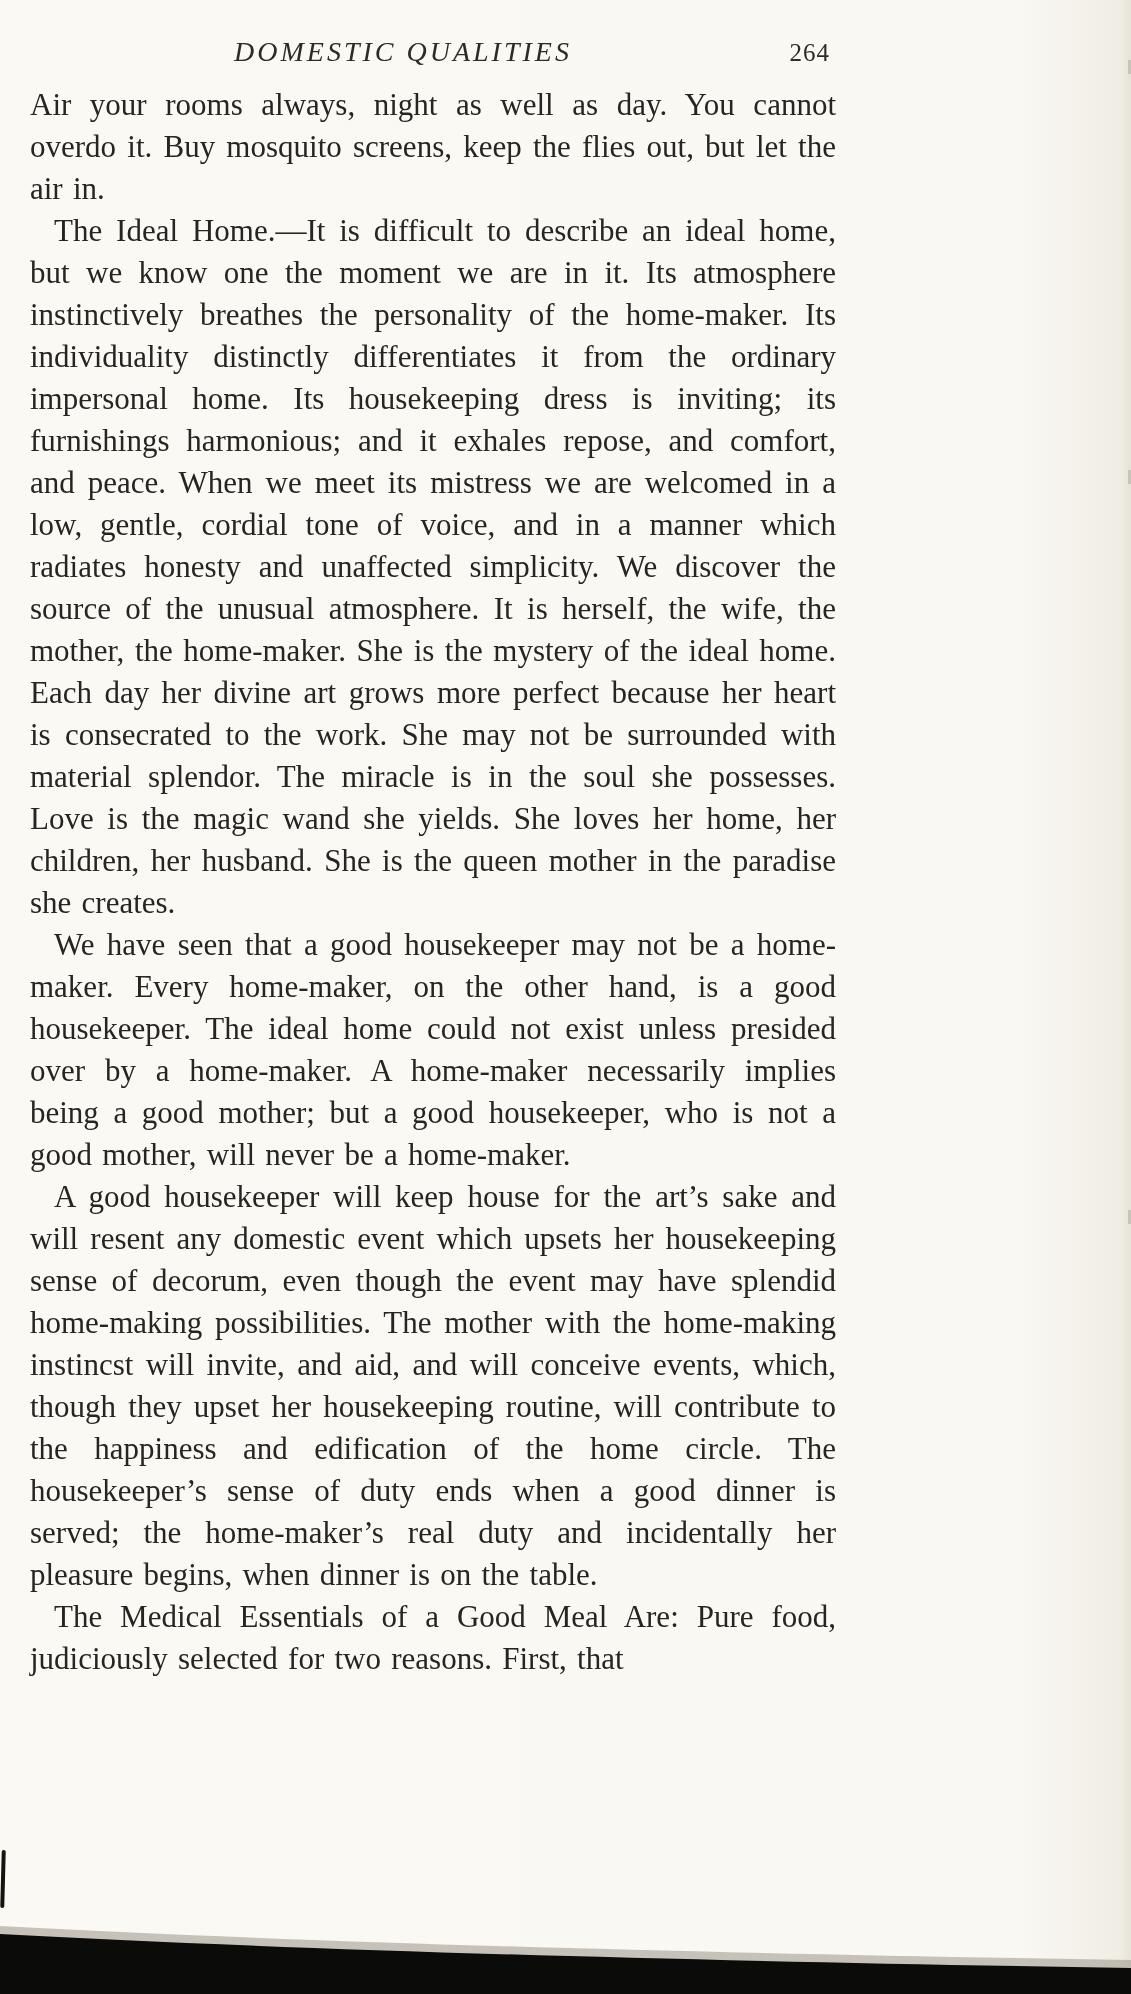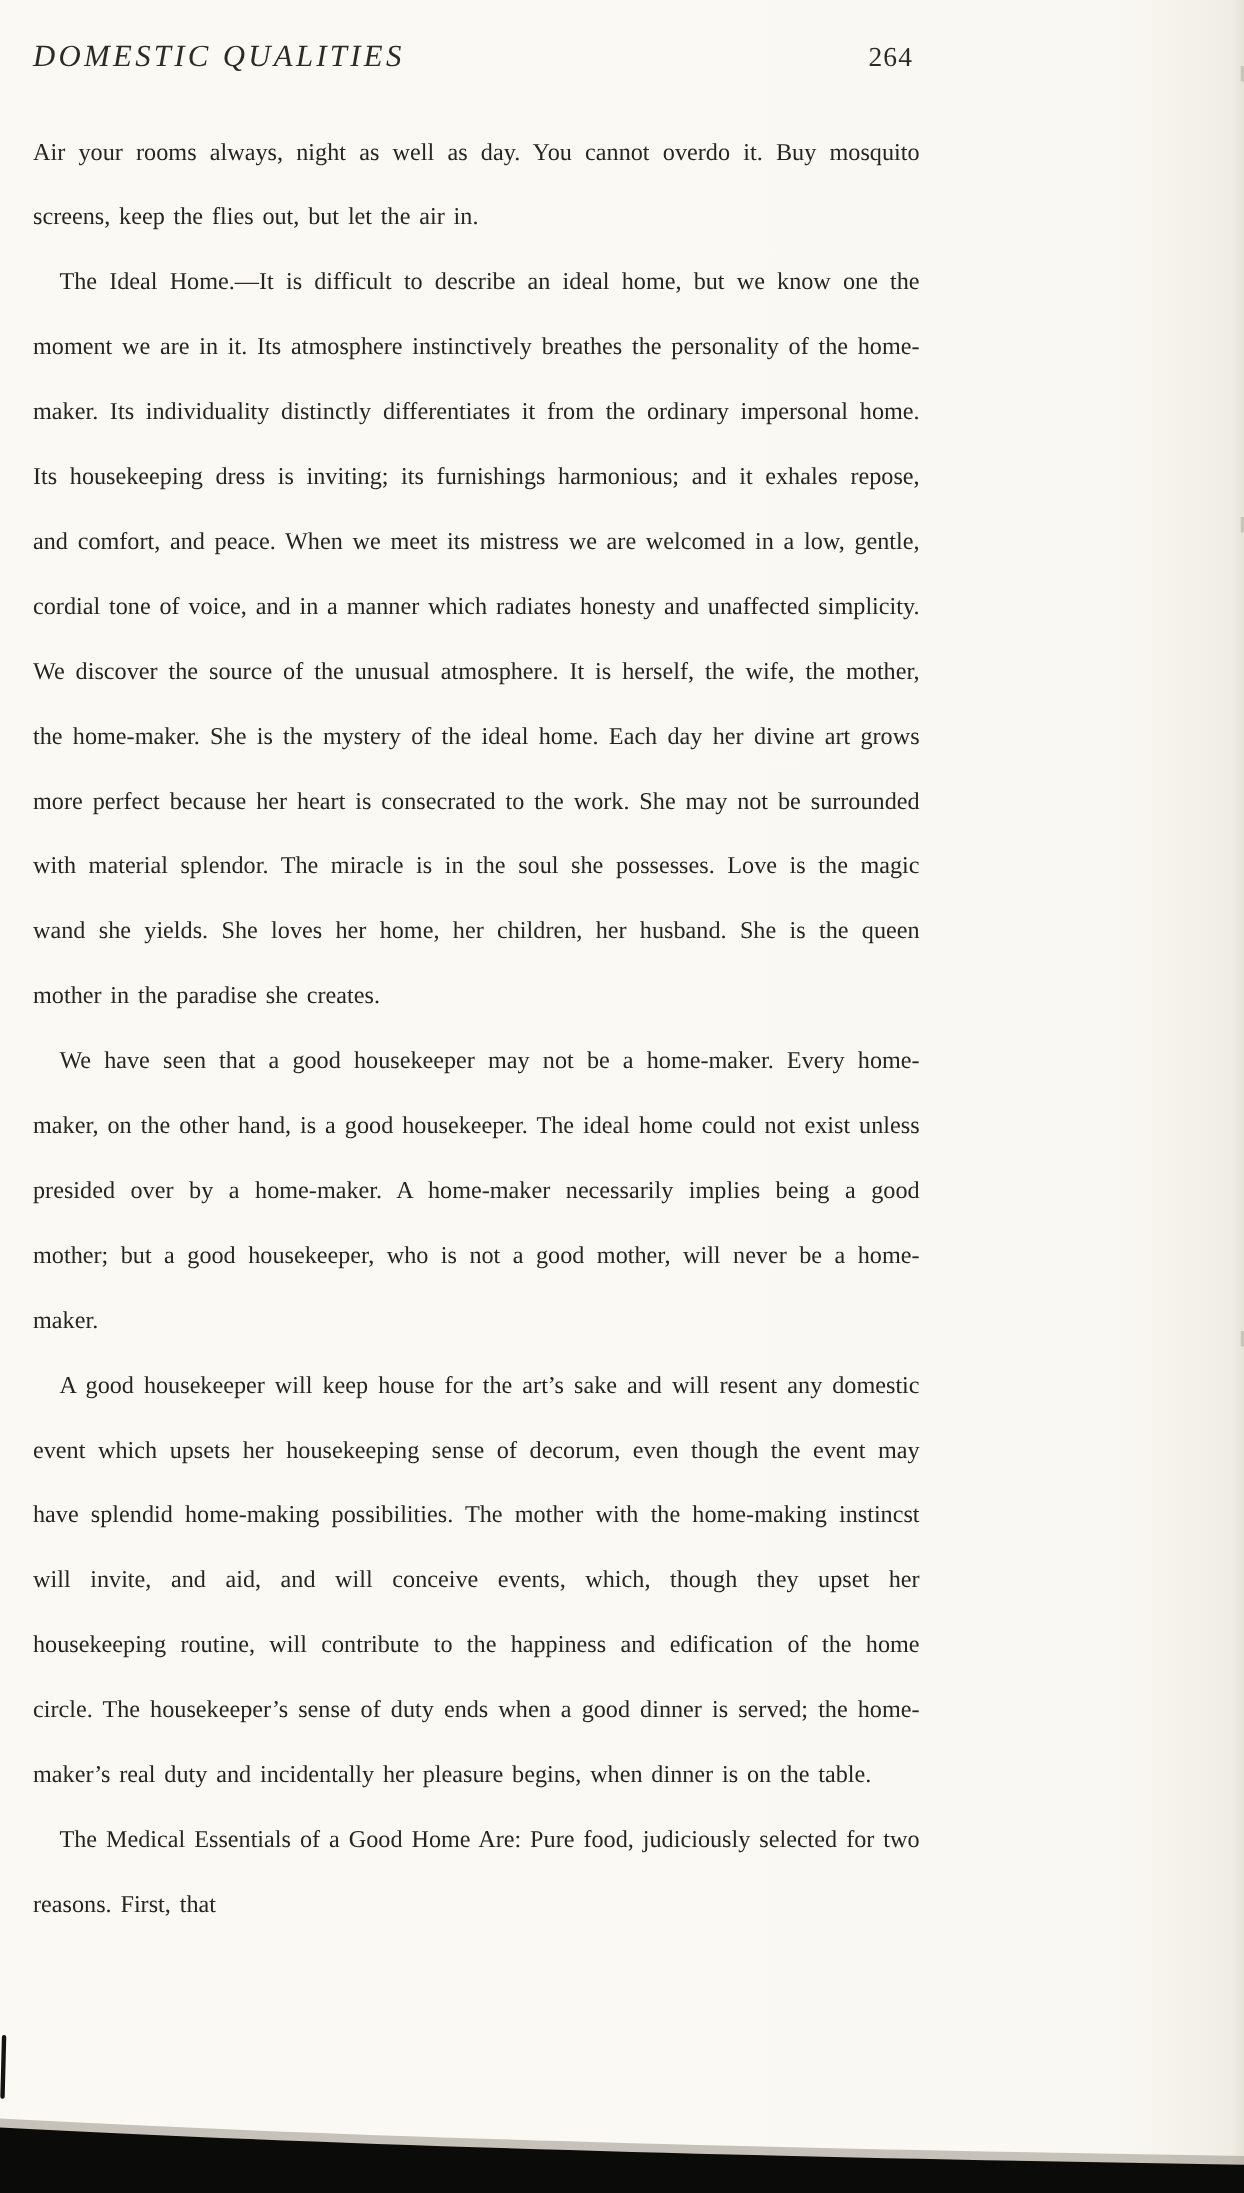--- a/index.html
+++ b/index.html
@@ -25,40 +25,41 @@
     top: 36px;
     left: 30px;
     width: 806px;
     height: 44px;
   }
   .running-head {
     position: absolute;
     left: 0;
     right: 60px;
     top: 0;
+    text-align: center;
     font-style: italic;
     font-size: 28px;
     letter-spacing: 3px;
     color: #2c2b26;
   }
   .page-number {
     position: absolute;
     right: 6px;
     top: 3px;
     font-size: 25px;
     letter-spacing: 1px;
     color: #2c2b26;
   }
   .content {
     position: absolute;
-    top: 108px;
+    top: 84px;
     left: 30px;
     width: 806px;
-    font-size: 22px;
-    line-height: 59px;
+    font-size: 31px;
+    line-height: 42px;
     text-align: justify;
     word-spacing: 2.5px;
     color: #262521;
   }
   .content p {
     margin: 0;
     text-indent: 24px;
   }
   .content p.no-indent {
     text-indent: 0;
@@ -107,21 +108,21 @@
 
   <div class="content">
     <p class="no-indent"><b class="lead"></b><span>Air your rooms always, night as well as day.  You cannot overdo it.  Buy mosquito screens, keep the flies out, but let the air in.</span></p>
 
     <p><b class="lead">The Ideal Home.—</b><span>It is difficult to describe an ideal home, but we know one the moment we are in it.  Its atmosphere instinctively breathes the personality of the home-maker.  Its individuality distinctly differentiates it from the ordinary impersonal home.  Its housekeeping dress is inviting; its furnishings harmonious; and it exhales repose, and comfort, and peace.  When we meet its mistress we are welcomed in a low, gentle, cordial tone of voice, and in a manner which radiates honesty and unaffected simplicity.  We discover the source of the unusual atmosphere.  It is herself, the wife, the mother, the home-maker.  She is the mystery of the ideal home.  Each day her divine art grows more perfect because her heart is consecrated to the work.  She may not be surrounded with material splendor.  The miracle is in the soul she possesses.  Love is the magic wand she yields.  She loves her home, her children, her husband.  She is the queen mother in the paradise she creates.</span></p>
 
     <p><b class="lead"></b><span>We have seen that a good housekeeper may not be a home-maker.  Every home-maker, on the other hand, is a good housekeeper.  The ideal home could not exist unless presided over by a home-maker.  A home-maker necessarily implies being a good mother; but a good housekeeper, who is not a good mother, will never be a home-maker.</span></p>
 
     <p><b class="lead"></b><span>A good housekeeper will keep house for the art’s sake and will resent any domestic event which upsets her housekeeping sense of decorum, even though the event may have splendid home-making possibilities.  The mother with the home-making instincst will invite, and aid, and will conceive events, which, though they upset her housekeeping routine, will contribute to the happiness and edification of the home circle.  The housekeeper’s sense of duty ends when a good dinner is served; the home-maker’s real duty and incidentally her pleasure begins, when dinner is on the table.</span></p>
 
-    <p><b class="lead">The Medical Essentials of a Good Home Are:</b><span>  Pure food, judiciously selected for two reasons.  First, that</span></p>
+    <p><b class="lead">The Medical Essentials of a Good Meal Are:</b><span>  Pure food, judiciously selected for two reasons.  First, that</span></p>
   </div>
 
   <div class="left-edge-mark"></div>
   <div class="right-edge-tick tick-a"></div>
   <div class="right-edge-tick tick-b"></div>
   <div class="right-edge-tick tick-c"></div>
 
   <svg class="bottom-artifact" width="1131" height="80" viewBox="0 0 1131 80" preserveAspectRatio="none">
     <path d="M0,12 C260,26 620,38 1131,46 L1131,56 C620,48 260,36 0,22 Z" fill="#9a958b" opacity="0.55"></path>
     <path d="M0,20 C260,34 620,46 1131,54 L1131,80 L0,80 Z" fill="#0b0b0a"></path>

